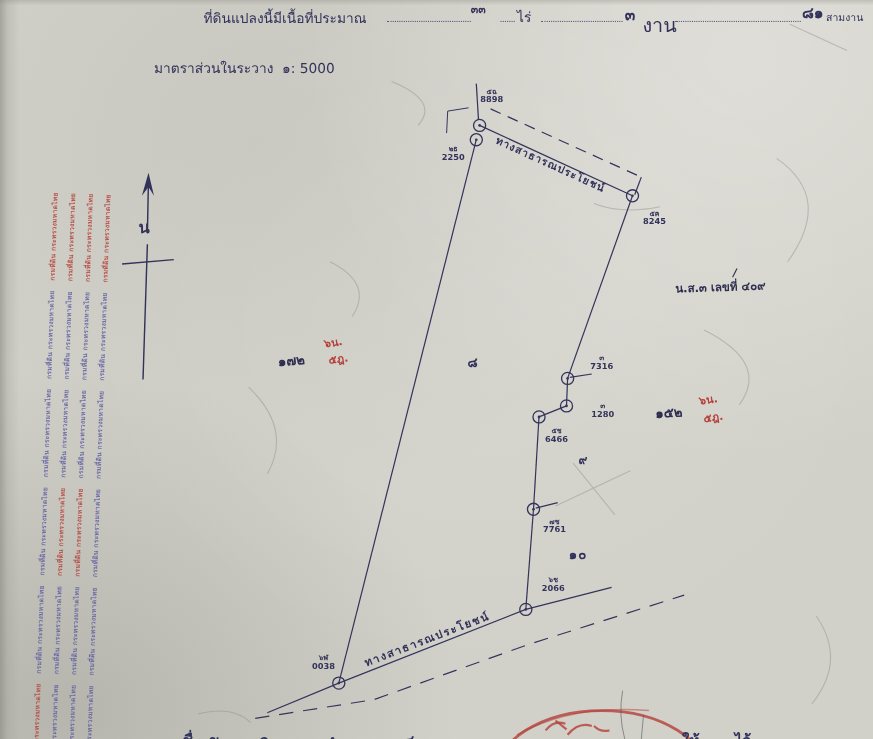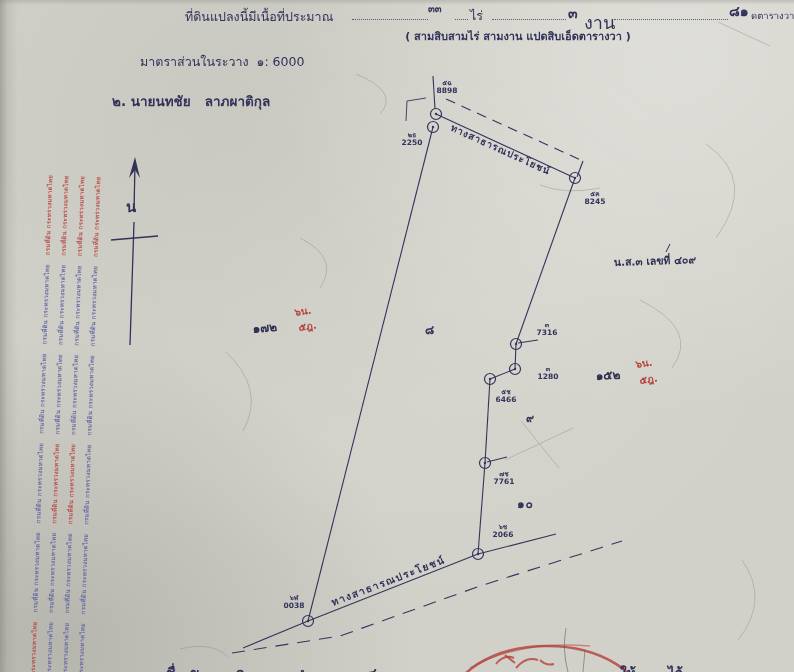--- a/index.html
+++ b/index.html
@@ -42,27 +42,25 @@
   <span class="hdr" style="left:185px;top:7px;font-size:12.5px;">ที่ดินแปลงนี้มีเนื้อที่ประมาณ</span>
   <span class="dotline" style="left:352px;top:18px;width:76px;"></span>
   <span class="hdr" style="left:428px;top:1px;font-size:10px;font-weight:bold;">๓๓</span>
   <span class="dotline" style="left:455px;top:18px;width:13px;"></span>
   <span class="hdr" style="left:470px;top:6px;font-size:12.5px;">ไร่</span>
   <span class="dotline" style="left:492px;top:18px;width:74px;"></span>
   <span class="hdr" style="left:568px;top:2px;font-size:14px;font-weight:bold;">๓</span>
   <span class="hdr" style="left:584px;top:8px;font-size:18px;">งาน</span>
   <span class="dotline" style="left:614px;top:18px;width:114px;"></span>
   <span class="hdr" style="left:729px;top:0px;font-size:14px;font-weight:bold;">๘๑</span>
-  <span class="hdr" style="left:751px;top:8px;font-size:9.5px;">ดตารางวา</span>
+  <span class="hdr" style="left:751px;top:8px;font-size:9.5px;">สามงาน</span>
 
-  <span class="hdr" style="left:393px;top:27px;width:250px;text-align:center;font-size:11px;font-weight:bold;">( สามสิบสามไร่ สามงาน แปดสิบเอ็ดตารางวา )</span>
 
-  <span class="hdr" style="left:140px;top:52px;font-size:12.5px;">มาตราส่วนในระวาง  ๑: 6000</span>
+  <span class="hdr" style="left:140px;top:52px;font-size:12.5px;">มาตราส่วนในระวาง  ๑: 5000</span>
 
-  <span class="hdr" style="left:112px;top:90px;font-size:13.5px;font-weight:bold;">๒. นายนทชัย   ลาภผาติกุล</span>
 
   <svg class="map-svg" width="794" height="672" viewBox="0 0 794 672">
 
     <g stroke="#8f8f87" stroke-width="1" fill="none" opacity="0.45">
       <path d="M718,22 L770,46"></path>
       <path d="M706,144 Q758,180 716,238"></path>
       <path d="M505,460 L573,428"></path>
       <path d="M521,421 L559,468"></path>
       <path d="M226,352 Q266,390 243,431"></path>
       <path d="M300,238 Q340,258 320,288"></path>

